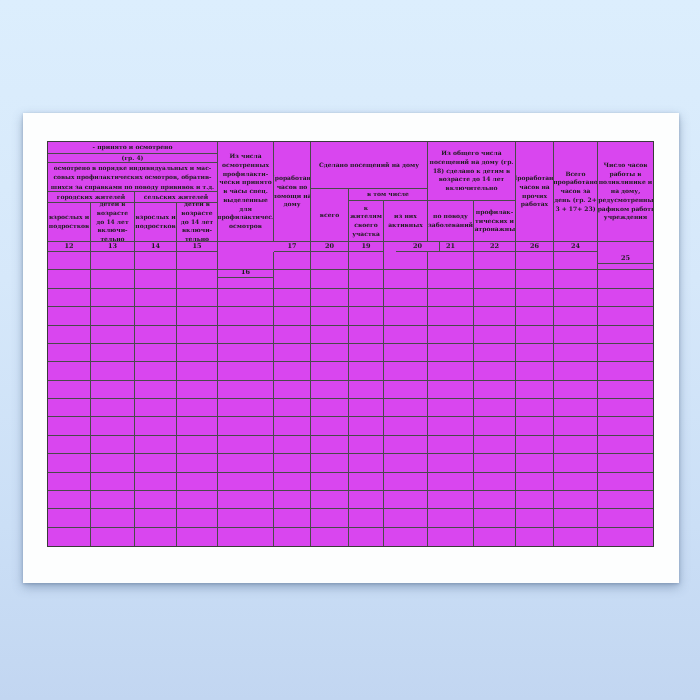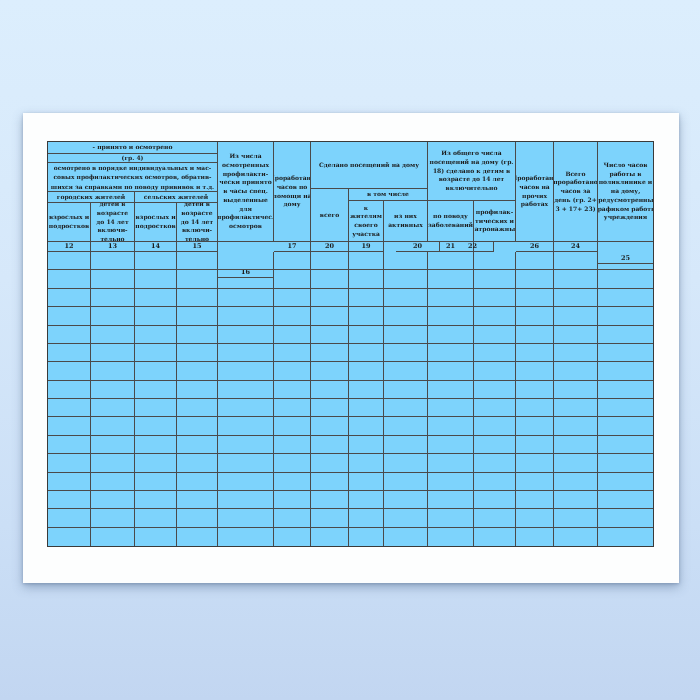--- a/index.html
+++ b/index.html
@@ -9,21 +9,21 @@
     background:linear-gradient(180deg,#dceefd 0%,#d6e8fa 40%,#cbdff6 75%,#c2d6f1 100%);
     font-family:"DejaVu Serif","Liberation Serif",serif;
   }
   .page{
     position:absolute;left:23px;top:113px;width:656px;height:470px;
     background:#fdfefe;
     box-shadow:0 4px 10px rgba(70,95,130,.42),0 1px 3px rgba(70,95,130,.35);
   }
   .form-table{
     position:absolute;left:24px;top:28px;width:607px;height:406px;
-    border:1px solid #3a3a3a;background:#7dd3fc;
+    border:1px solid #3a3a3a;background:#d946ef;
   }
   .cell{
     position:absolute;display:flex;align-items:center;justify-content:center;
     text-align:center;border-right:1px solid #4a4a4a;border-bottom:1px solid #4a4a4a;
     color:#1c1c1c;font-weight:bold;font-size:6px;line-height:1.45;padding:0 1px;overflow:hidden;
   }
   .no-r{border-right:none}
   .no-b{border-bottom:none}
   .num{font-size:6.5px;line-height:1}
   .para{font-size:5.9px;line-height:1.62}
@@ -69,21 +69,21 @@
   <div class="cell num" style="left: 0px; top: 100px; width: 43px; height: 10px;">12</div>
       <div class="cell num" style="left: 43px; top: 100px; width: 44px; height: 10px;">13</div>
       <div class="cell num" style="left: 87px; top: 100px; width: 42px; height: 10px;">14</div>
       <div class="cell num" style="left: 129px; top: 100px; width: 41px; height: 10px;">15</div>
       <div class="cell num" style="left: 170px; top: 100px; width: 56px; height: 10px; margin-top: 26px;">16</div>
       <div class="cell num" style="left: 226px; top: 100px; width: 37px; height: 10px;">17</div>
       <div class="cell num" style="left: 263px; top: 100px; width: 38px; height: 10px;">20</div>
       <div class="cell num" style="left: 301px; top: 100px; width: 35px; height: 10px;">19</div>
       <div class="cell num" style="left: 348px; top: 100px; width: 44px; height: 10px;">20</div>
       <div class="cell num" style="left: 380px; top: 100px; width: 46px; height: 10px;">21</div>
-      <div class="cell num" style="left: 404px; top: 100px; width: 42px; height: 10px;">22</div>
+      <div class="cell num" style="left: 426px; top: 100px; width: 42px; height: 10px;">22</div>
       <div class="cell num" style="left: 468px; top: 100px; width: 38px; height: 10px;">26</div>
       <div class="cell num" style="left: 506px; top: 100px; width: 44px; height: 10px;">24</div>
       <div class="cell num no-r" style="left: 550px; top: 112px; width: 55px; height: 10px;">25</div>
       <div class="cell" style="left: 0px; top: 110px; width: 43px; height: 18.375px;"></div>
       <div class="cell" style="left: 43px; top: 110px; width: 44px; height: 18.375px;"></div>
       <div class="cell" style="left: 87px; top: 110px; width: 42px; height: 18.375px;"></div>
       <div class="cell" style="left: 129px; top: 110px; width: 41px; height: 18.375px;"></div>
       <div class="cell" style="left: 170px; top: 110px; width: 56px; height: 18.375px;"></div>
       <div class="cell" style="left: 226px; top: 110px; width: 37px; height: 18.375px;"></div>
       <div class="cell" style="left: 263px; top: 110px; width: 38px; height: 18.375px;"></div>

